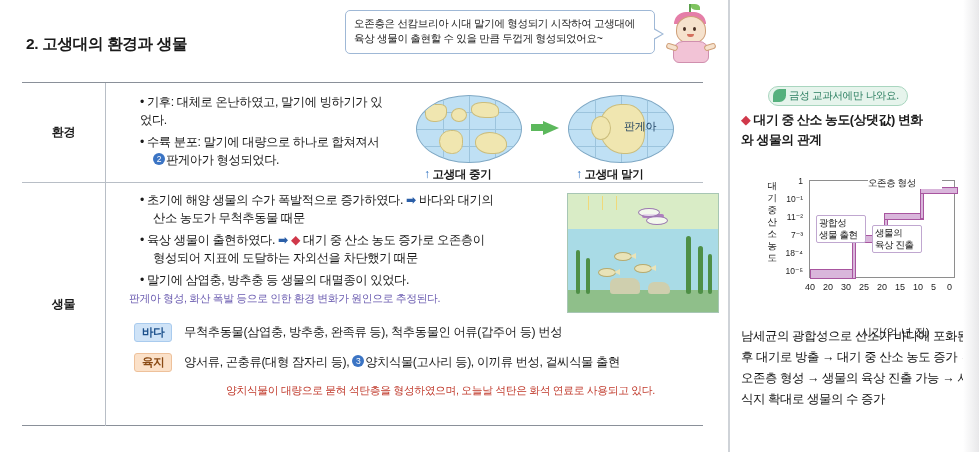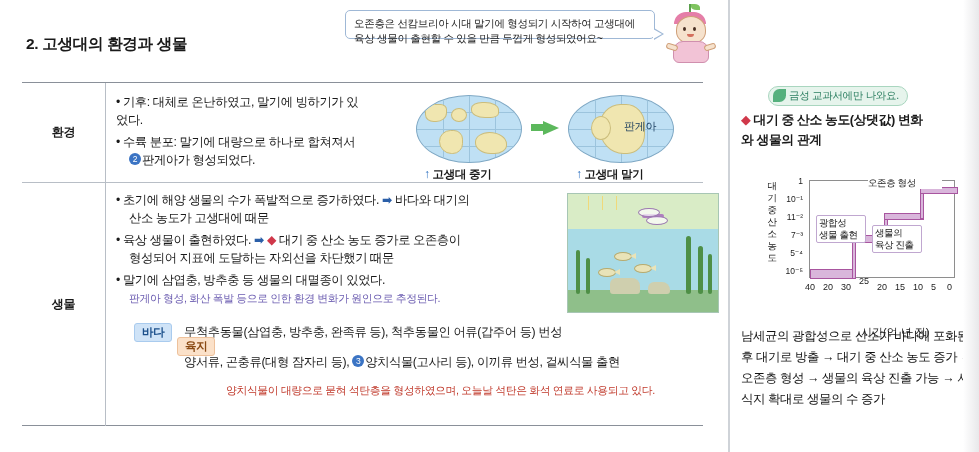--- a/index.html
+++ b/index.html
@@ -17,21 +17,21 @@
   #right{position:absolute;left:735px;top:0;width:244px;height:380px;}
 
   
   #title{
     position:absolute;left:26px;top:34px;
     font-size:15.5px;font-weight:bold;letter-spacing:-.3px;
   }
 
   
   #bubble{
-    position:absolute;left:345px;top:10px;width:310px;height:29px;
+    position:absolute;left:345px;top:10px;width:310px;height:44px;
     border:1px solid #9fb8d6;border-radius:5px;background:#ffffff;
     box-sizing:border-box;padding:5px 8px 0 8px;
   }
   #bubble .line{font-size:10.5px;line-height:15px;letter-spacing:-.3px;color:#222;}
   #bubble:after{
     content:"";position:absolute;right:-8px;top:18px;
     width:0;height:0;border-top:5px solid transparent;border-bottom:5px solid transparent;
     border-left:9px solid #ffffff;
   }
   #bubble:before{
@@ -65,21 +65,21 @@
   .rowhead{
     position:absolute;left:0;top:0;width:84px;height:100%;
     display:flex;align-items:center;justify-content:center;
     font-size:12px;font-weight:bold;letter-spacing:-.3px;
     border-right:1px solid #b8bec6;
     box-sizing:border-box;
   }
   .rowbody{position:absolute;left:84px;top:0;right:0;height:100%;}
 
   
-  .bul{position:absolute;font-size:12.3px;line-height:18px;letter-spacing:-.4px;color:#191919;}
+  .bul{position:absolute;font-size:12.3px;line-height:18px;letter-spacing:-.4px;color:#191919;margin-left:24px;}
   .sup{
     display:inline-block;width:12px;height:12px;border-radius:50%;
     background:#3b74c4;color:#fff;font-size:8.5px;line-height:12px;text-align:center;
     vertical-align:2px;margin-right:1px;
   }
   .note{
     position:absolute;font-size:10.8px;line-height:15px;letter-spacing:-.35px;color:#6a5bb0;
   }
   .redcap{position:absolute;font-size:10.8px;line-height:15px;letter-spacing:-.35px;color:#c0392b;}
   .tag{
@@ -244,37 +244,37 @@
 
     <div class="row" id="row-life">
       <div class="rowhead">생물</div>
       <div class="rowbody">
 
         <div class="bul" style="left:10px;top:8px;">
           <span>• 초기에 해양 생물의 수가 폭발적으로 증가하였다.</span>
           <span class="arrow-r">➡</span>
           <span>바다와 대기의</span>
         </div>
-        <div class="bul" style="left:23px;top:26px;">산소 농도가 고생대에 때문</div>
+        <div class="bul" style="left:23px;top:26px;">산소 농도가 무척추동물 때문</div>
 
         <div class="bul" style="left:10px;top:48px;">
           <span>• 육상 생물이 출현하였다.</span>
           <span class="arrow-r">➡</span>
           <span class="diamond">◆</span>
           <span>대기 중 산소 농도 증가로 오존층이</span>
         </div>
         <div class="bul" style="left:23px;top:66px;">형성되어 지표에 도달하는 자외선을 차단했기 때문</div>
 
         <div class="bul" style="left:10px;top:88px;">• 말기에 삼엽충, 방추충 등 생물의 대멸종이 있었다.</div>
         <div class="note" style="left:23px;top:108px;">판게아 형성, 화산 폭발 등으로 인한 환경 변화가 원인으로 추정된다.</div>
 
         <div class="tag sea" style="left:28px;top:140px;">바다</div>
         <div class="tagtext" style="left:78px;top:140px;">무척추동물(삼엽충, 방추충, 완족류 등), 척추동물인 어류(갑주어 등) 번성</div>
 
-        <div class="tag land" style="left:28px;top:154px;margin-left:43px;">육지</div>
+        <div class="tag land" style="left:28px;top:170px;">육지</div>
         <div class="tagtext" style="left:78px;top:170px;">
           <span>양서류, 곤충류(대형 잠자리 등),</span>
           <span class="sup">3</span><span>양치식물(고사리 등), 이끼류 번성, 겉씨식물 출현</span>
         </div>
 
         <div class="redcap" style="left:120px;top:200px;">양치식물이 대량으로 묻혀 석탄층을 형성하였으며, 오늘날 석탄은 화석 연료로 사용되고 있다.</div>
 
         <div id="illus">
           <div class="sky"></div>
           <div class="water"></div>
@@ -319,21 +319,21 @@
   <div id="graph">
 
     <div id="ylab">
       대<br>기<br>중<br>산<br>소<br>농<br>도
     </div>
 
     <div class="ytick" style="left:8px;top:4px;">1</div>
     <div class="ytick" style="left:8px;top:22px;">10⁻¹</div>
     <div class="ytick" style="left:8px;top:40px;">11⁻²</div>
     <div class="ytick" style="left:8px;top:58px;">7⁻³</div>
-    <div class="ytick" style="left:8px;top:76px;">5⁻⁴</div>
+    <div class="ytick" style="left:8px;top:76px;">18⁻⁴</div>
     <div class="ytick" style="left:8px;top:94px;">10⁻⁵</div>
 
     <div id="gbox">
 
       <div class="gfill" style="left:0px;top:88px;width:44px;height:8px;"></div>
       <div class="gfill" style="left:42px;top:56px;width:2px;height:40px;"></div>
       <div class="gfill" style="left:42px;top:54px;width:34px;height:6px;"></div>
       <div class="gfill" style="left:74px;top:34px;width:2px;height:26px;"></div>
       <div class="gfill" style="left:74px;top:32px;width:38px;height:5px;"></div>
       <div class="gfill" style="left:110px;top:8px;width:2px;height:28px;"></div>
@@ -344,21 +344,21 @@
         광합성<br>생물 출현
       </div>
       <div class="glabel gbox-lab" style="left:62px;top:44px;width:44px;">
         생물의<br>육상 진출
       </div>
     </div>
 
     <div class="xtick" style="left:40px;top:110px;">40</div>
     <div class="xtick" style="left:58px;top:110px;">20</div>
     <div class="xtick" style="left:76px;top:110px;">30</div>
-    <div class="xtick" style="left:94px;top:104px;">25</div>
+    <div class="xtick" style="left:94px;top:110px;">25</div>
     <div class="xtick" style="left:112px;top:110px;">20</div>
     <div class="xtick" style="left:130px;top:110px;">15</div>
     <div class="xtick" style="left:148px;top:110px;">10</div>
     <div class="xtick" style="left:166px;top:110px;">5</div>
     <div class="xtick" style="left:182px;top:110px;">0</div>
 
     <div id="xlab" style="left:96px;top:124px;">시간(억 년 전)</div>
   </div>
 
   <div id="rtext">남세균의 광합성으로 산소가 바다에 포화된 후 대기로 방출 → 대기 중 산소 농도 증가 → 오존층 형성 → 생물의 육상 진출 가능 → 서식지 확대로 생물의 수 증가</div>

